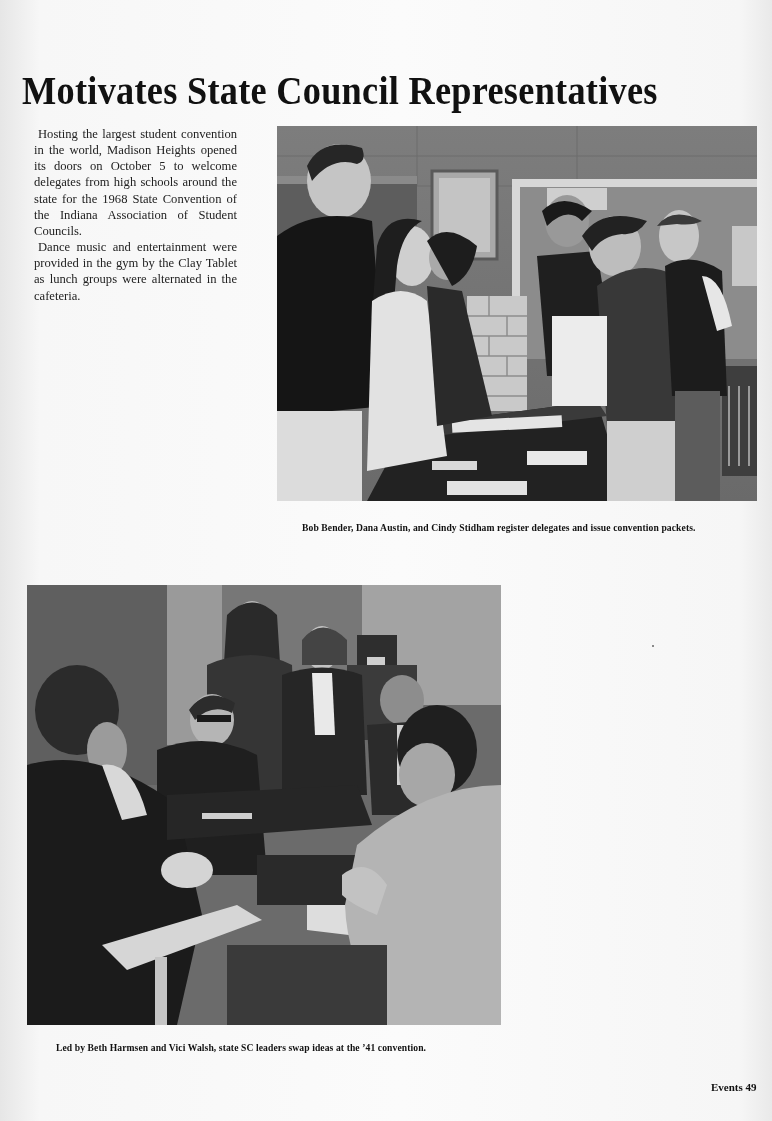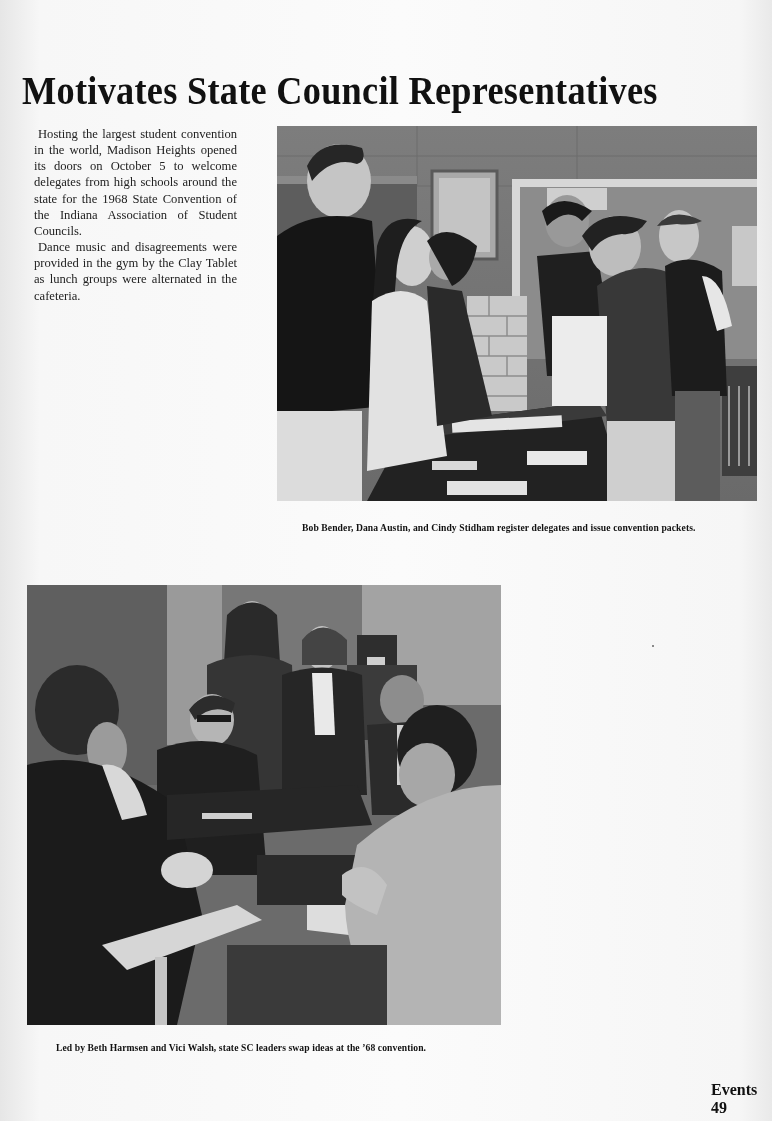--- a/index.html
+++ b/index.html
@@ -29,32 +29,32 @@
     .photo-top { left: 277px; top: 126px; width: 480px; height: 375px; }
     .photo-bottom { left: 27px; top: 585px; width: 474px; height: 440px; }
     .caption {
       position: absolute; font-weight: bold; font-size: 9.6px; color: #111;
       white-space: nowrap; letter-spacing: 0.1px;
     }
     .caption-top { left: 302px; top: 522px; }
     .caption-bottom { left: 56px; top: 1042px; }
     .folio {
       position: absolute; left: 711px; top: 1081px;
-      font-weight: bold; font-size: 16px; color: #111;
+      font-weight: bold; font-size: 11px; color: #111;
     }
     .speck { position: absolute; left: 652px; top: 645px; width: 2px; height: 2px; background: #666; border-radius: 50%; }
   </style>
 </head>
 <body>
 
 <h1 class="headline">Motivates State Council Representatives</h1>
 
 <div class="body-text">
   <p>Hosting the largest student con­vention in the world, Madison Heights opened its doors on October 5 to welcome delegates from high schools around the state for the 1968 State Convention of the Indiana As­sociation of Student Councils.</p>
-  <p>Dance music and disagreements were provided in the gym by the Clay Tablet as lunch groups were alter­nated in the cafeteria.</p>
+  <p>Dance music and entertainment were provided in the gym by the Clay Tablet as lunch groups were alter­nated in the cafeteria.</p>
 </div>
 
 <div class="photo photo-top" aria-label="black-and-white photo of students registering delegates at a table">
   <svg viewBox="0 0 480 375" preserveAspectRatio="none">
     <defs>
       <linearGradient id="wallT" x1="0" y1="0" x2="0" y2="1">
         <stop offset="0" stop-color="#7d7d7d"></stop>
         <stop offset="1" stop-color="#6a6a6a"></stop>
       </linearGradient>
     </defs>
@@ -182,17 +182,17 @@
     <rect x="175" y="228" width="50" height="6" fill="#cfcfcf"></rect>
 
     <ellipse cx="410" cy="165" rx="40" ry="45" fill="#1f1f1f"></ellipse>
     <ellipse cx="400" cy="190" rx="28" ry="32" fill="#a7a7a7"></ellipse>
     <path d="M330 260 Q400 200 474 200 L474 440 L360 440 Q320 380 318 320 Z" fill="#b4b4b4"></path>
     <path d="M315 290 Q340 270 360 300 L350 330 Q325 320 315 310 Z" fill="#c2c2c2"></path>
 
     <rect x="200" y="360" width="160" height="80" fill="#3a3a3a"></rect>
   </svg>
 </div>
-<div class="caption caption-bottom">Led by Beth Harmsen and Vici Walsh, state SC leaders swap ideas at the ’68 convention.</div>
+<div class="caption caption-bottom">Led by Beth Harmsen and Vici Walsh, state SC leaders swap ideas at the ’41 convention.</div>
 
 <div class="speck"></div>
 
 <div class="folio">Events 49</div>
 
 </body></html>

